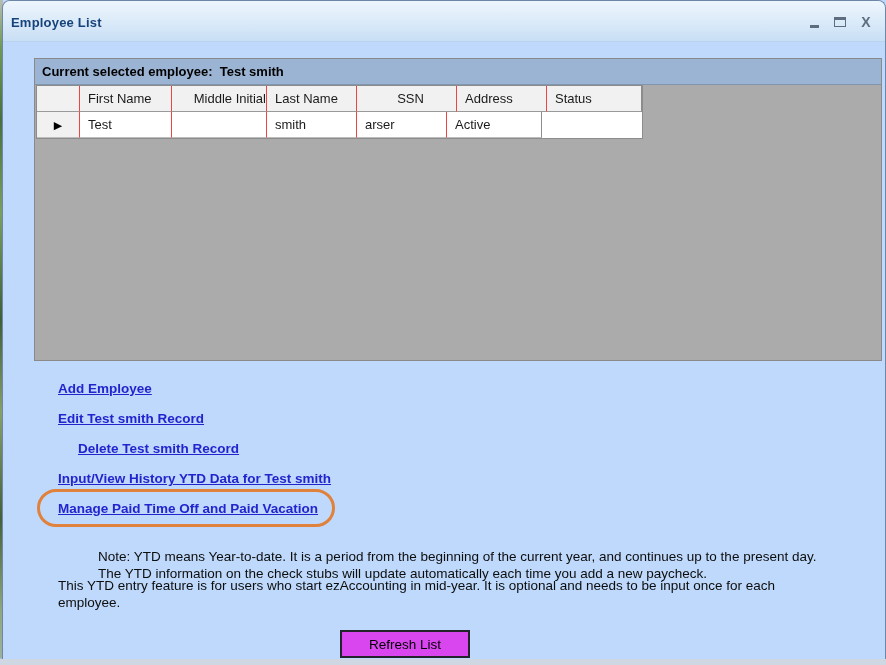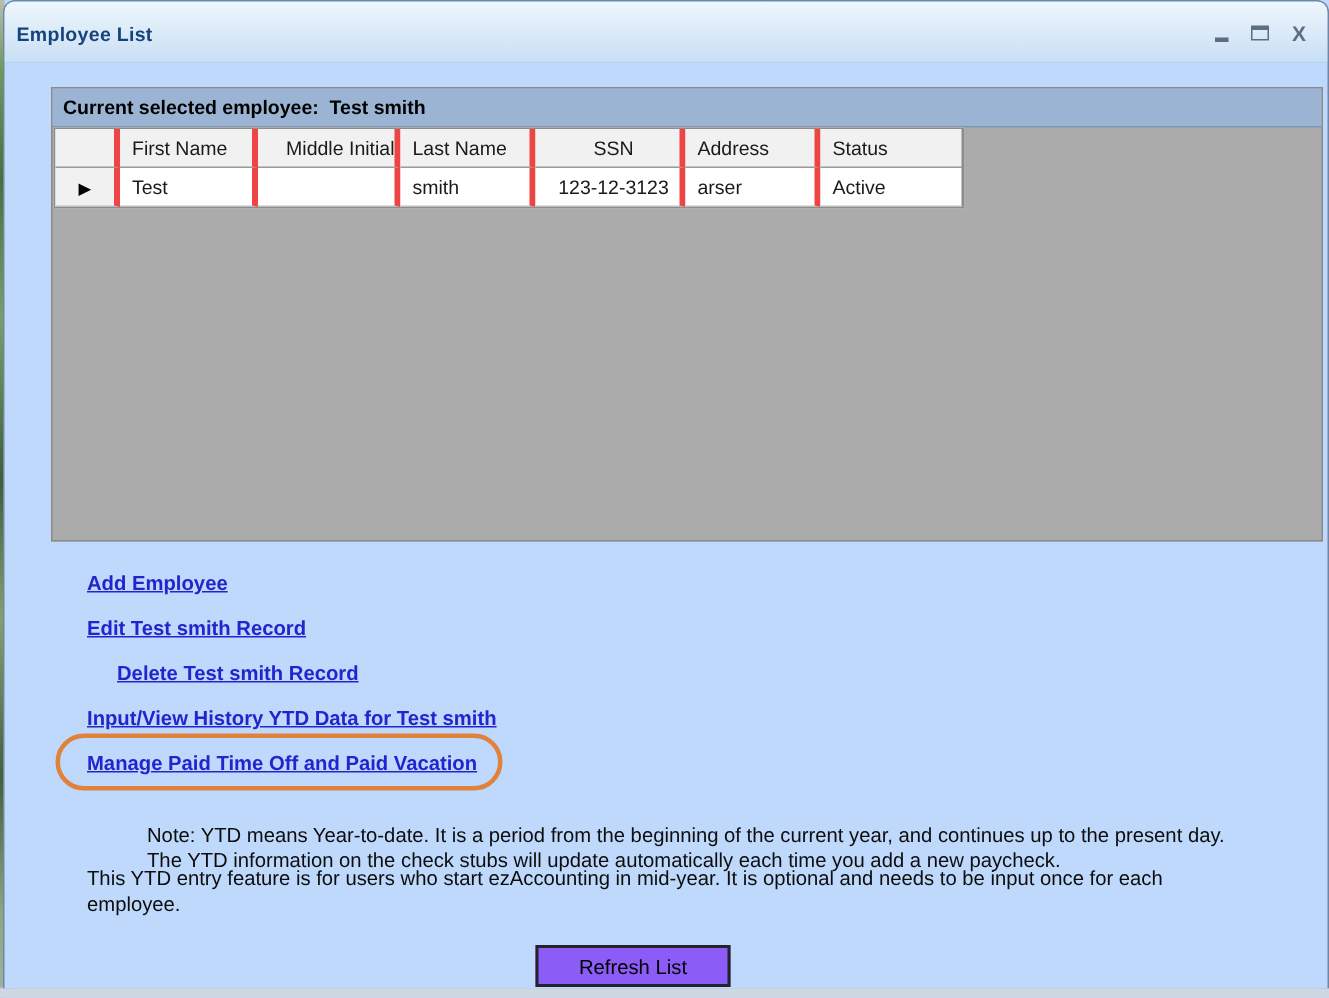--- a/index.html
+++ b/index.html
@@ -38,21 +38,21 @@
   .panel { position:absolute; left:31px; top:57px; width:848px; height:303px;
     background:#ababab; border:1px solid #8a8a8a; }
   .panel-header { height:26px; line-height:26px; background:#9bb4d3;
     border-bottom:1px solid #7f96ad; font-size:13px; font-weight:700;
     color:#000; padding-left:7px; white-space:pre; }
 
   .grid { position:absolute; left:1px; top:26px; border:1px solid #8c8c8c;
     background:#fff; }
   .grid-row { display:flex; }
   .cell { height:26px; line-height:25px; font-size:13px; color:#1a1a1a;
-    padding-left:8px; border-right:4px solid #ef4444; overflow:hidden;
+    padding-left:8px; border-right:1px solid #ef4444; overflow:hidden;
     white-space:nowrap; }
   .grid-row.header .cell { background:#f1f1f1; border-bottom:1px solid #9a9a9a; }
   .grid-row.data .cell { background:#fff; border-bottom:1px solid #bdbdbd; }
   .cell.selector { width:43px; padding-left:0; text-align:center;
     background:#f1f1f1 !important; }
   .cell.c0 { width:43px; }
   .cell.c1 { width:92px; }
   .cell.c2 { width:95px;text-align:right; }
   .cell.c3 { width:90px; }
   .cell.c4 { width:100px;text-align:center; }
@@ -74,23 +74,23 @@
 
   
   .note { position:absolute; left:55px; width:810px; font-size:13.5px;
     color:#0d0d0d; line-height:16.5px; }
   .note-1 { top:548px;margin-left:40px; }
   .note-2 { top:577px; }
   .note span { display:block; }
 
   
   .refresh-btn { position:absolute; left:337px; top:629px; width:130px; height:28px;
-    background:#8b5cf6; border:2px solid #23232b; font-size:13.5px; color:#000;
+    background:#d946ef; border:2px solid #23232b; font-size:13.5px; color:#000;
     display:flex; align-items:center; justify-content:center; cursor:pointer;
-    font-family:"Liberation Sans", sans-serif;margin-left:17px; }
+    font-family:"Liberation Sans", sans-serif; }
 </style>
 </head>
 <body>
 
 <div class="desktop-strip"></div>
 <div class="bottom-strip"></div>
 
 <div class="window">
 
   <div class="titlebar">
@@ -119,21 +119,20 @@
         <div class="cell c3">Last Name</div>
         <div class="cell c4">SSN</div>
         <div class="cell c5">Address</div>
         <div class="cell c6">Status</div>
       </div>
       <div class="grid-row data">
         <div class="cell c0 selector"><span class="row-arrow">▶</span></div>
         <div class="cell c1">Test</div>
         <div class="cell c2"></div>
         <div class="cell c3">smith</div>
-        <div class="cell c4">123-12-3123</div>
         <div class="cell c5">arser</div>
         <div class="cell c6">Active</div>
       </div>
     </div>
   </div>
 
   <a class="link link-add">Add Employee</a>
   <a class="link link-edit">Edit Test smith Record</a>
   <a class="link link-delete">Delete Test smith Record</a>
   <a class="link link-ytd">Input/View History YTD Data for Test smith</a>

